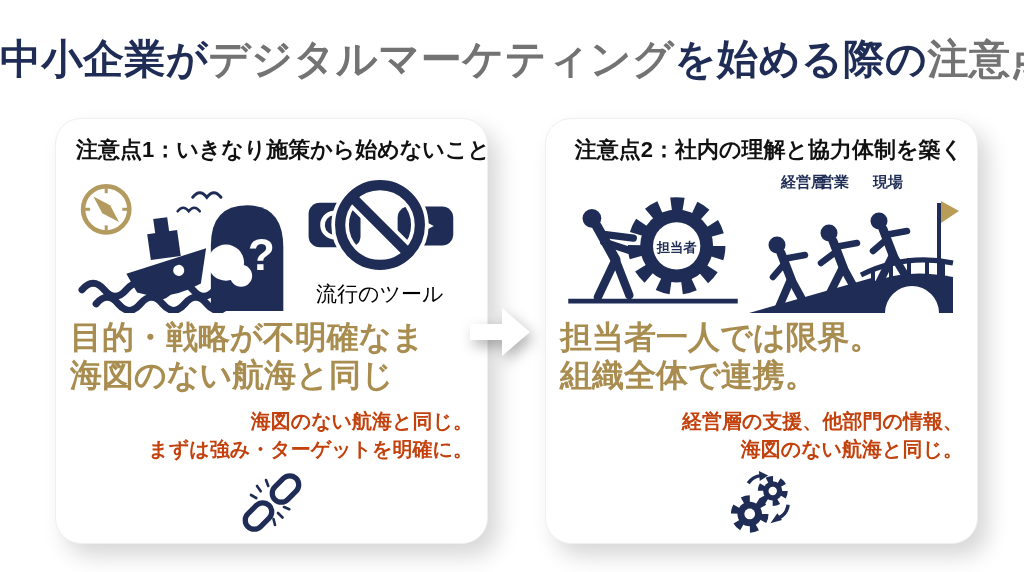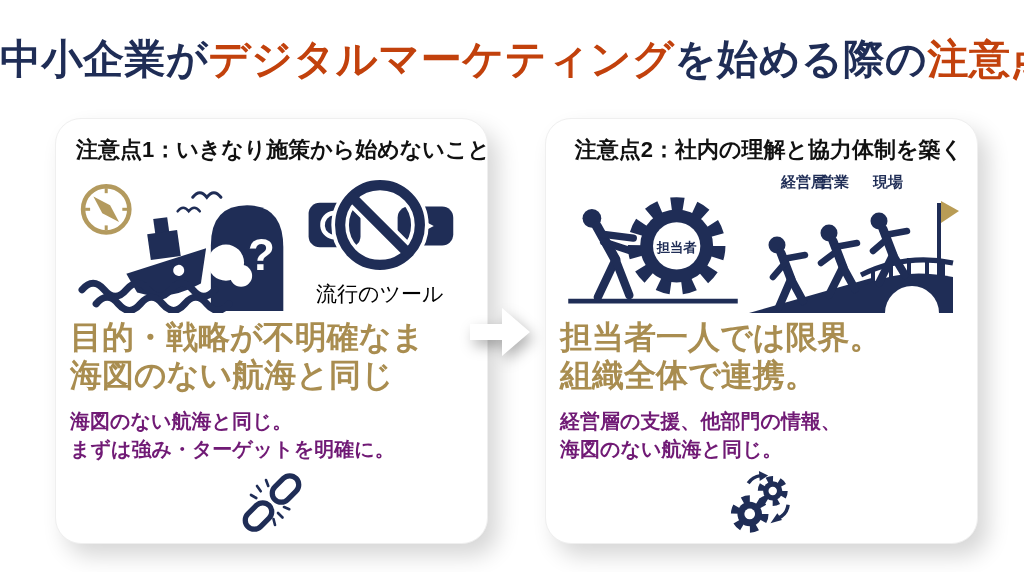--- a/index.html
+++ b/index.html
@@ -4,21 +4,21 @@
 <style>
   * { margin:0; padding:0; box-sizing:border-box; }
   html,body { width:1024px; height:572px; background:#ffffff; overflow:hidden;
     font-family:"Liberation Sans","DejaVu Sans",sans-serif; }
   .page { position:relative; width:1024px; height:572px; background:#ffffff; }
 
   
   .main-title { position:absolute; top:32px; left:0; width:1024px; text-align:center;
     font-size:41px; font-weight:900; letter-spacing:0.5px; white-space:nowrap; }
   .t-navy { color:#1f2d56;margin-top:17px; }
-  .t-gold { color:#c2410c; }
+  .t-gold { color:#737373; }
 
   
   .card { position:absolute; top:118px; width:433px; height:426px; background:#ffffff;
     border:1px solid #efefef; border-radius:26px; padding:16px 14px 10px 14px;
     box-shadow:10px 12px 22px rgba(0,0,0,0.16); }
   .card-left  { left:55px; }
   .card-right { left:545px; }
 
   .card-header { font-size:22px; font-weight:bold; color:#111111; padding-left:6px;
     white-space:nowrap;text-align:right; }
@@ -31,21 +31,21 @@
 
   .bridge-wrap { position:relative; width:212px; height:140px; }
   .bridge-labels { position:absolute; top:0; left:0; width:212px; height:20px; }
   .bridge-label { position:absolute; top:0; font-size:15px; font-weight:bold; color:#1f2d56;
     white-space:nowrap; }
   .bl-0 { left:2px;margin-left:32px; } .bl-1 { left:72px; } .bl-2 { left:126px; }
   .bridge-svg { position:absolute; left:0; top:18px; }
 
   .headline { margin-top:4px; text-align:left; color:#a98d50; font-weight:900;
     font-size:32px; line-height:1.18; white-space:nowrap; }
-  .body-text { margin-top:12px; text-align:left; color:#701a75; font-weight:bold;
+  .body-text { margin-top:12px; text-align:right; color:#c2410c; font-weight:bold;
     font-size:20px; line-height:1.4; white-space:nowrap; }
   .footer-icon { margin-top:8px; text-align:center; }
 
   
   .mid-arrow { position:absolute; left:466px; top:298px; width:68px; height:68px;
     filter:drop-shadow(4px 6px 7px rgba(0,0,0,0.30)); }
 
   svg text { font-family:"Liberation Sans","DejaVu Sans",sans-serif; }
 </style>
 </head>

